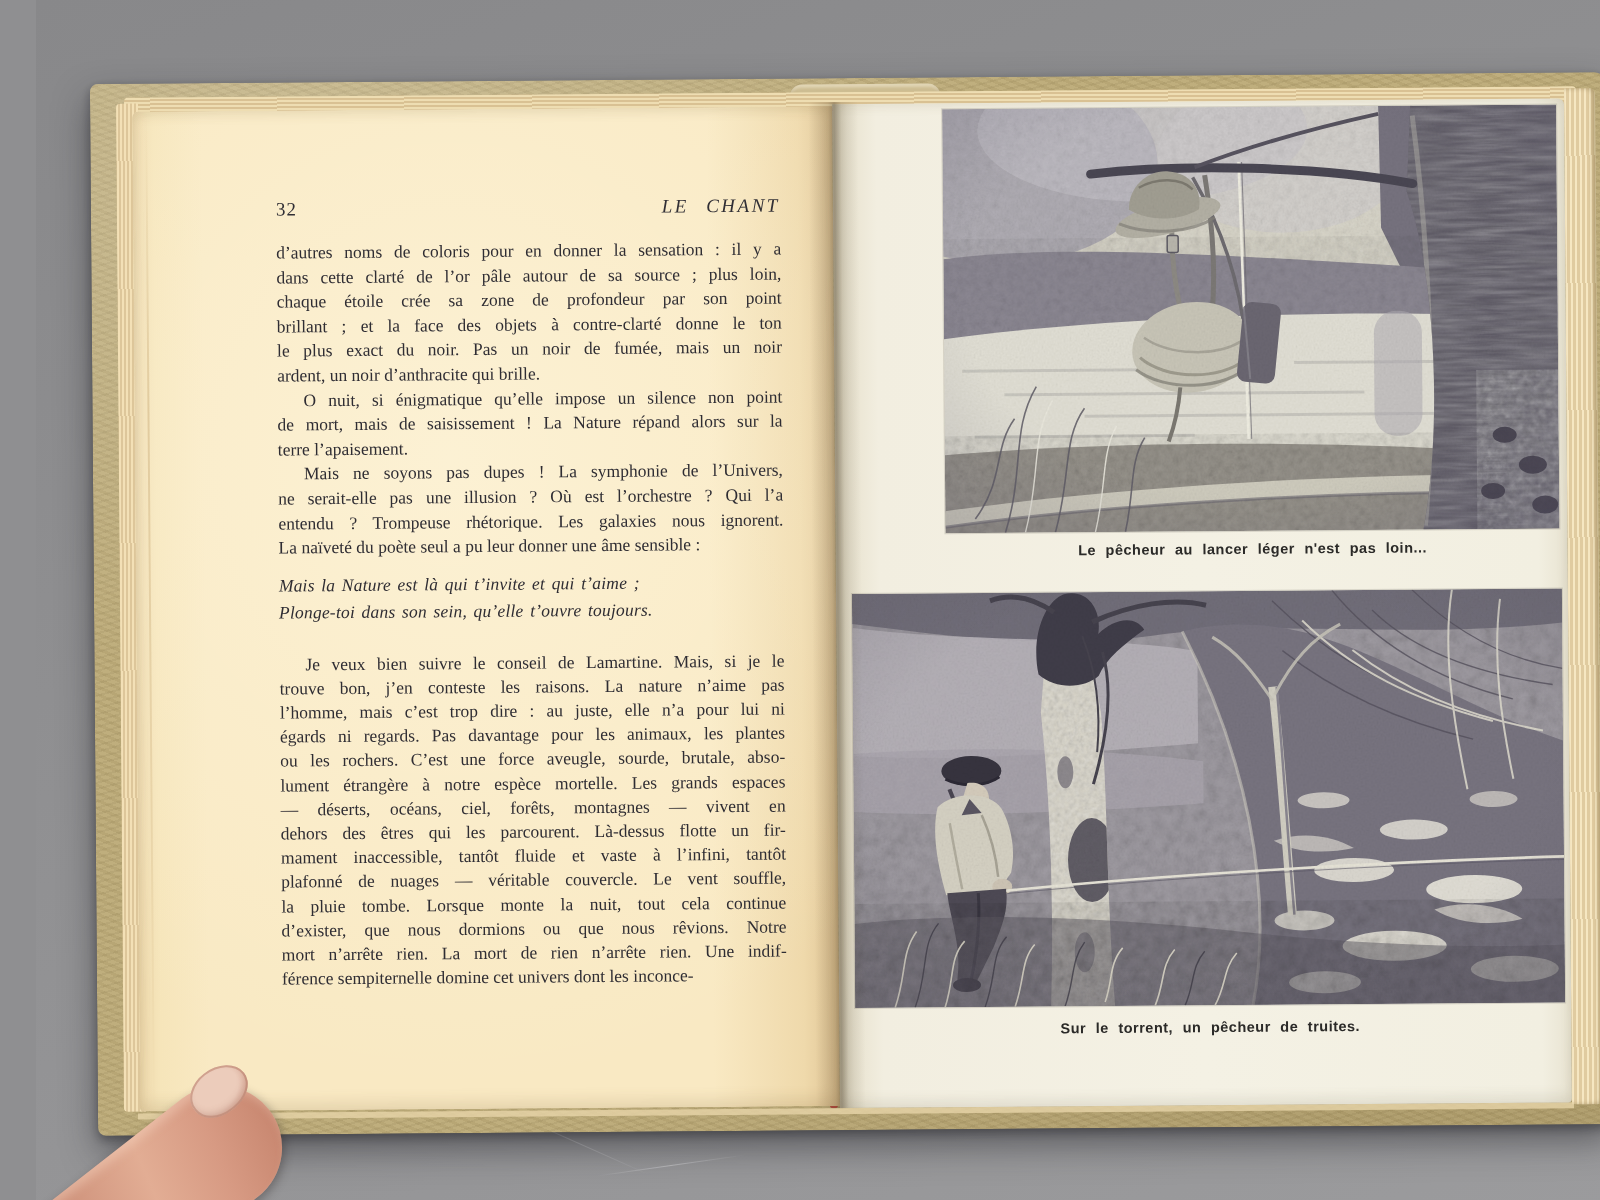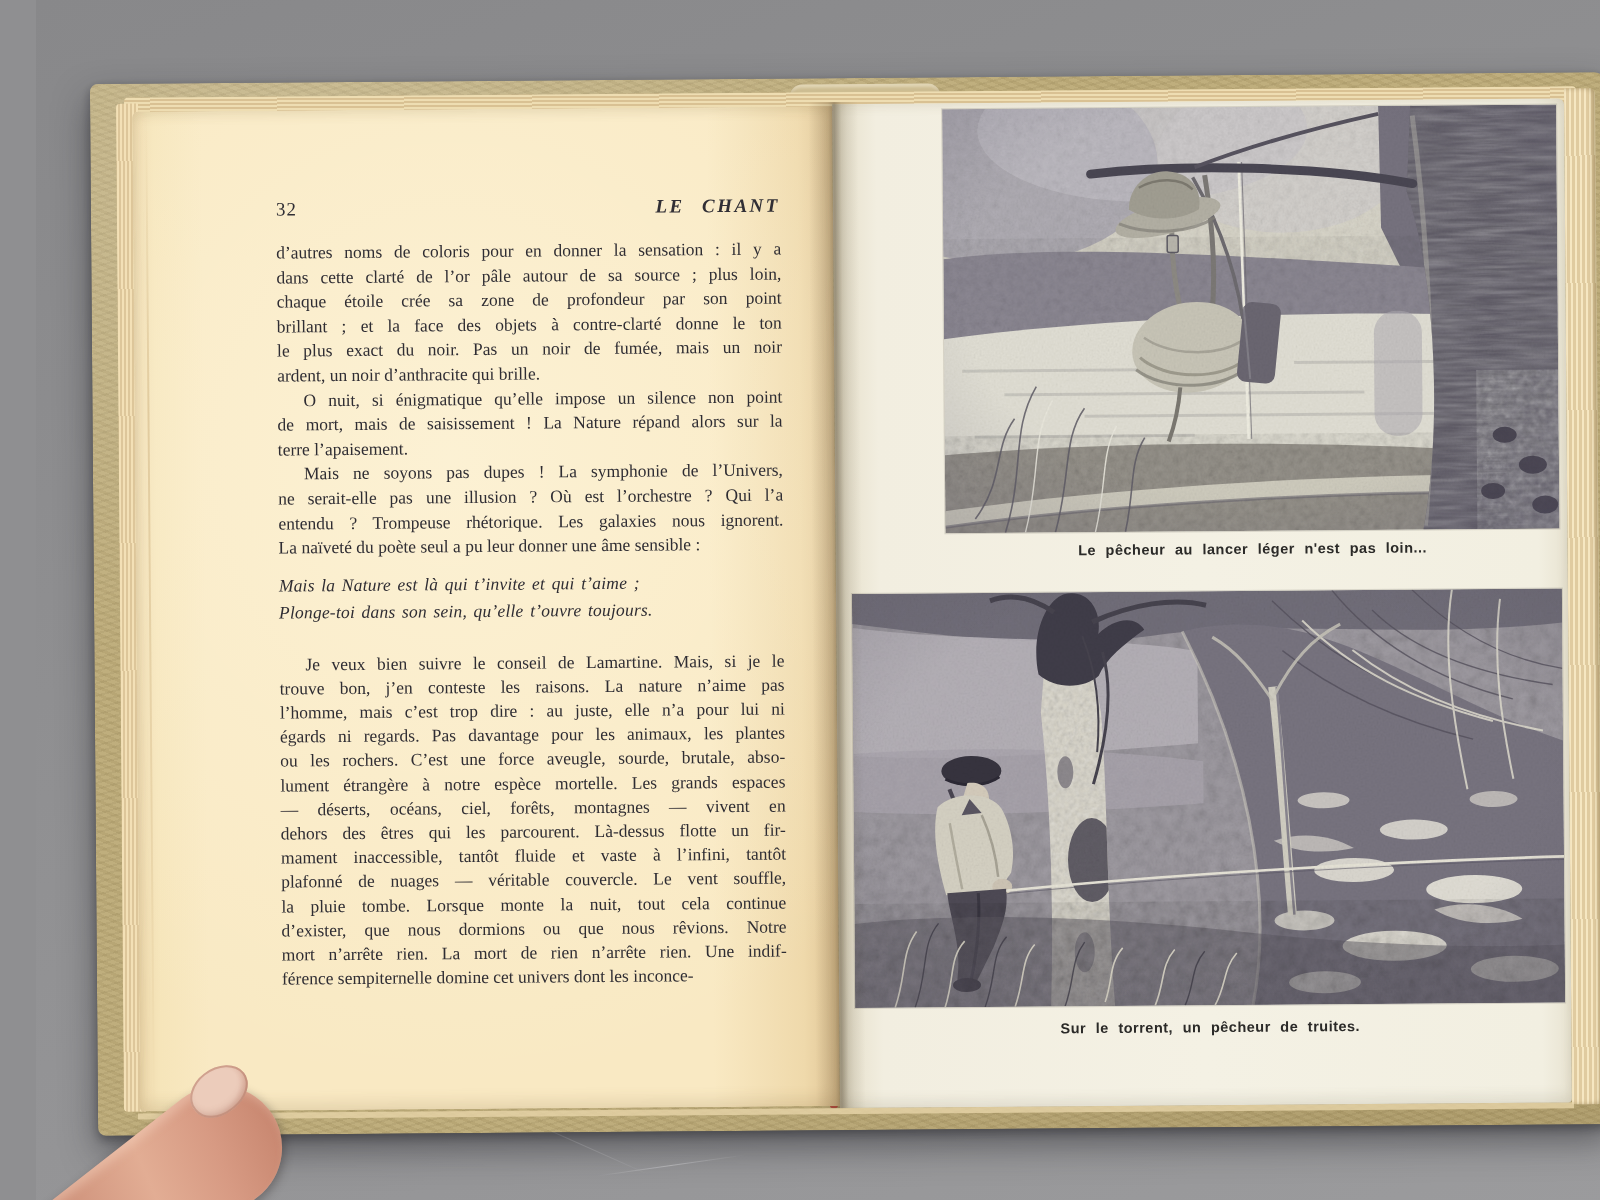--- a/index.html
+++ b/index.html
@@ -43,21 +43,21 @@
     background:linear-gradient(180deg,rgba(170,130,70,0),rgba(170,130,70,.28) 30%,rgba(170,130,70,.16) 70%,transparent);}
   .page-right{left:742px;top:26px;width:732px;height:1004px;border-radius:0 6px 4px 0;
     background:linear-gradient(90deg,#d6ceb6 0,#e9e3d0 2%,#f2eee0 6%,#f4f1e4 50%,#f2efe1 96%,#e8e3d1 100%);
     box-shadow:inset 0 -7px 12px rgba(110,100,70,.12),inset 0 5px 9px rgba(110,100,70,.08);}
   .gutter{position:absolute;left:718px;top:24px;width:50px;height:1006px;pointer-events:none;
     background:linear-gradient(90deg,rgba(90,70,40,0) 0,rgba(90,70,40,.22) 40%,rgba(55,42,24,.34) 52%,rgba(90,80,60,.16) 66%,rgba(90,80,60,0) 100%);}
 
   
   .pl-header{position:absolute;left:143px;right:53px;top:88px;display:flex;justify-content:space-between;
     color:#312f35;font-size:19px;}
-  .runhead{font-style:italic;letter-spacing:2.5px;word-spacing:10px;font-weight:bold;}
+  .runhead{font-style:italic;letter-spacing:2.5px;word-spacing:10px;}
   .pagenum{letter-spacing:1px;}
   .pl-body{position:absolute;left:143px;top:130px;width:505px;color:#2f2d33;font-size:17.5px;}
   .ln{height:24.6px;line-height:24.6px;text-align:justify;text-align-last:justify;text-justify:inter-word;white-space:normal;overflow:visible;}
   .ln.end{text-align-last:left;}
   .ln.ind{text-indent:26px;}
   .verse{margin-top:12px;font-style:italic;}
   .verse .ln{height:27px;line-height:27px;text-align:left;text-align-last:left;letter-spacing:.2px;word-spacing:2px;}
   .p4{margin-top:26px;}
   .p4 .ln{height:24.2px;line-height:24.2px;}
 

